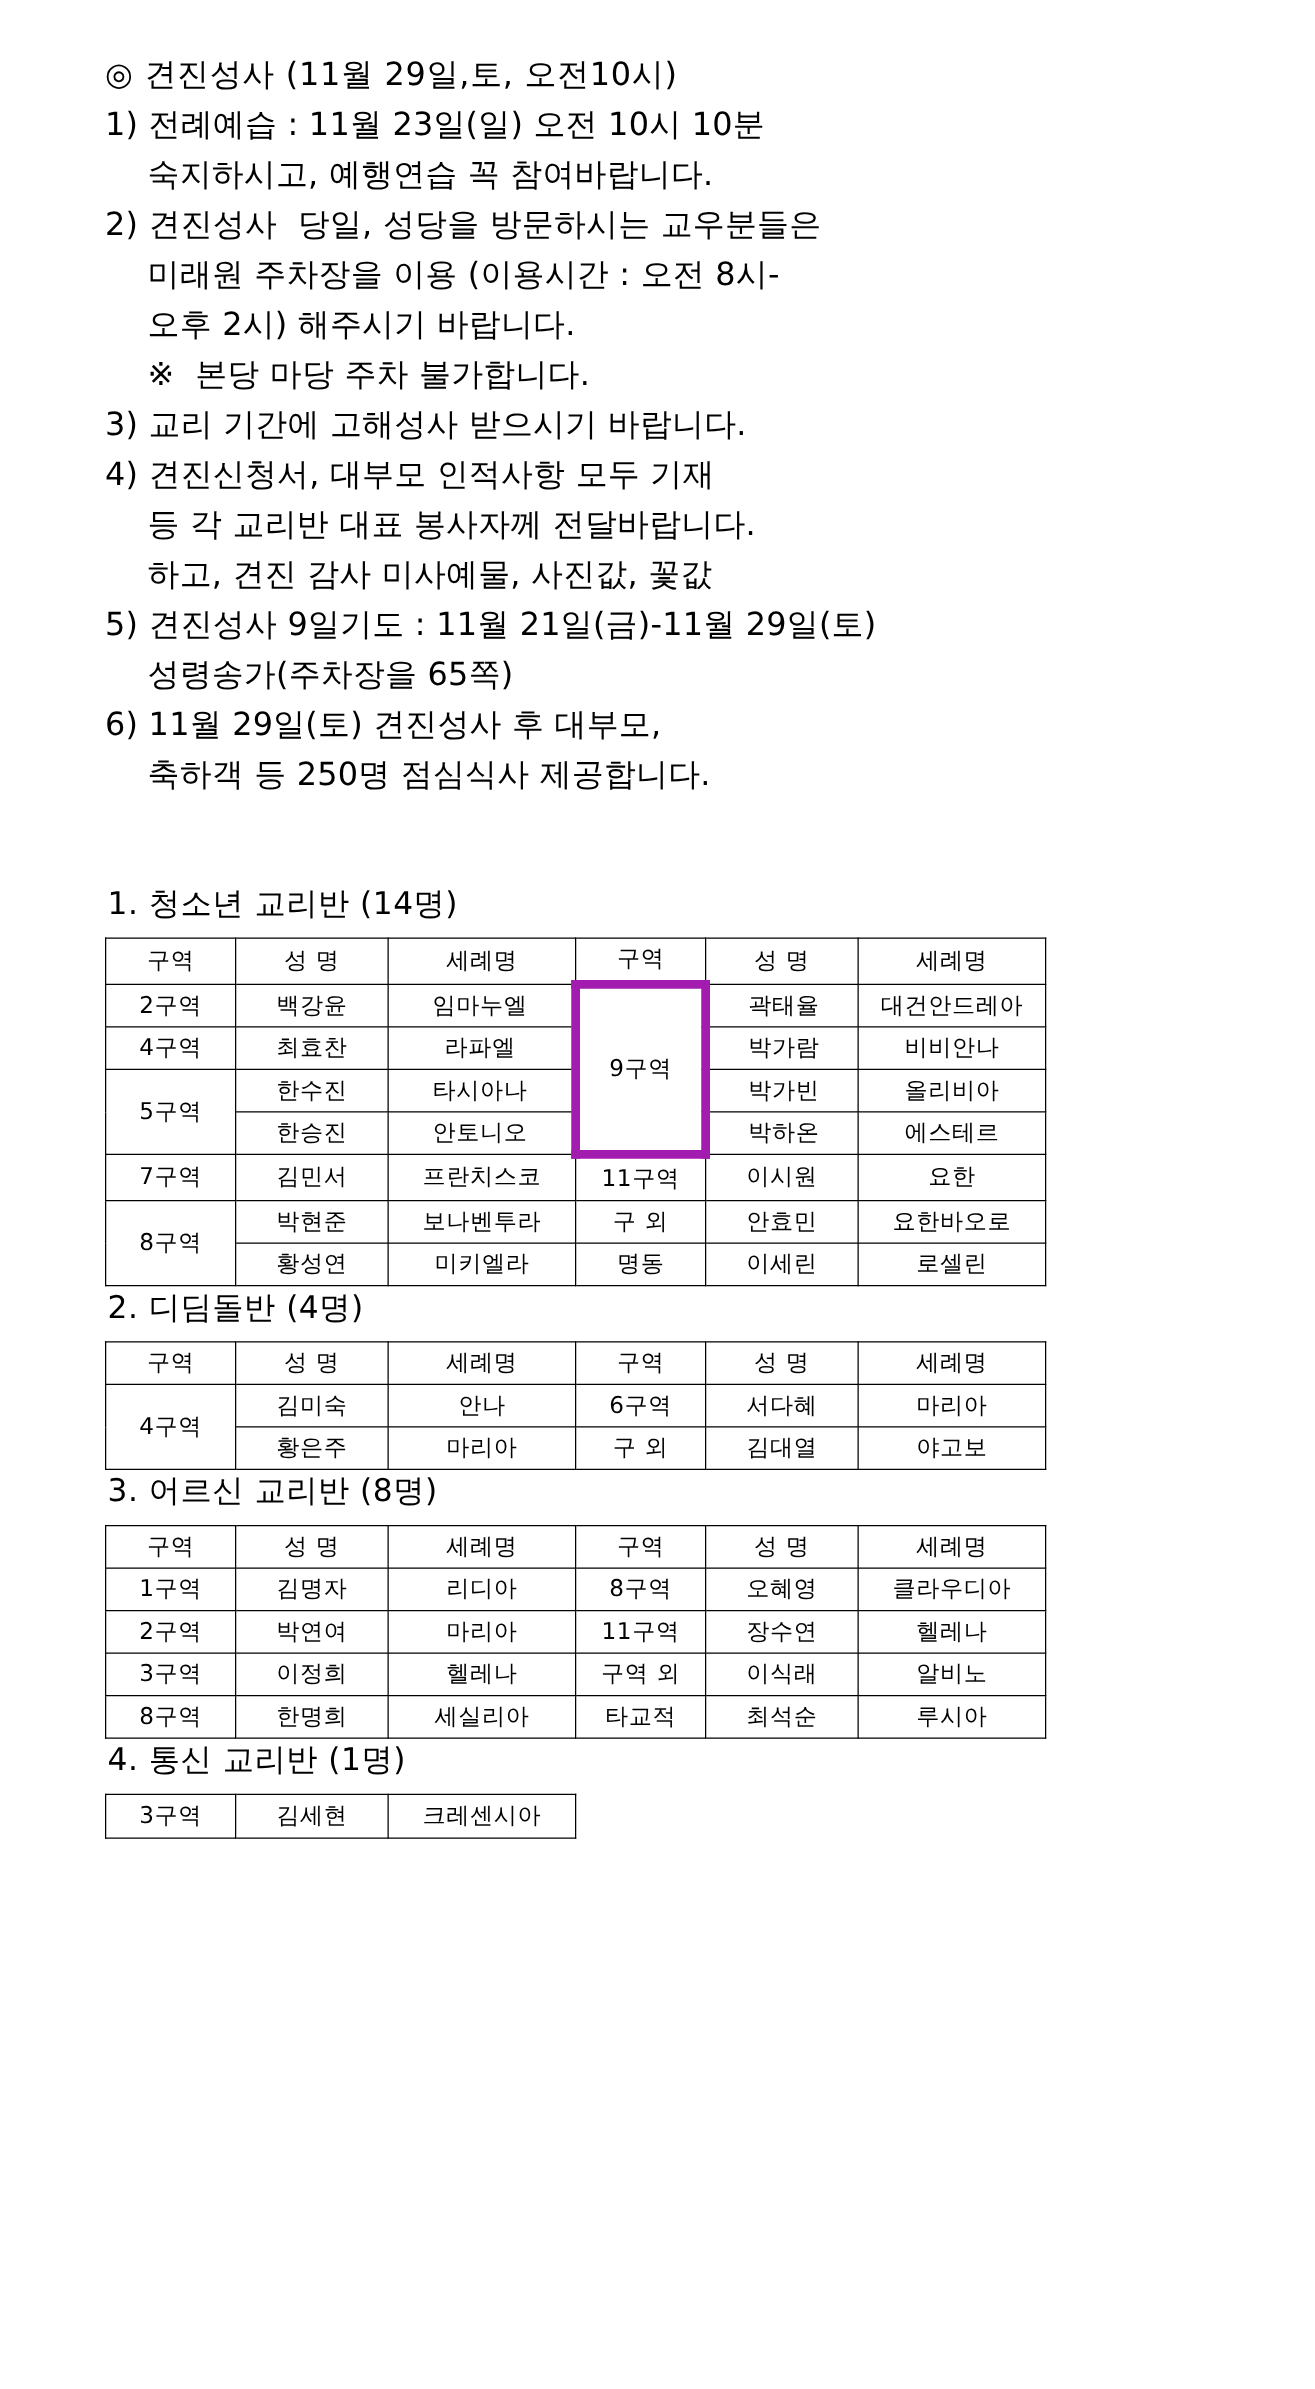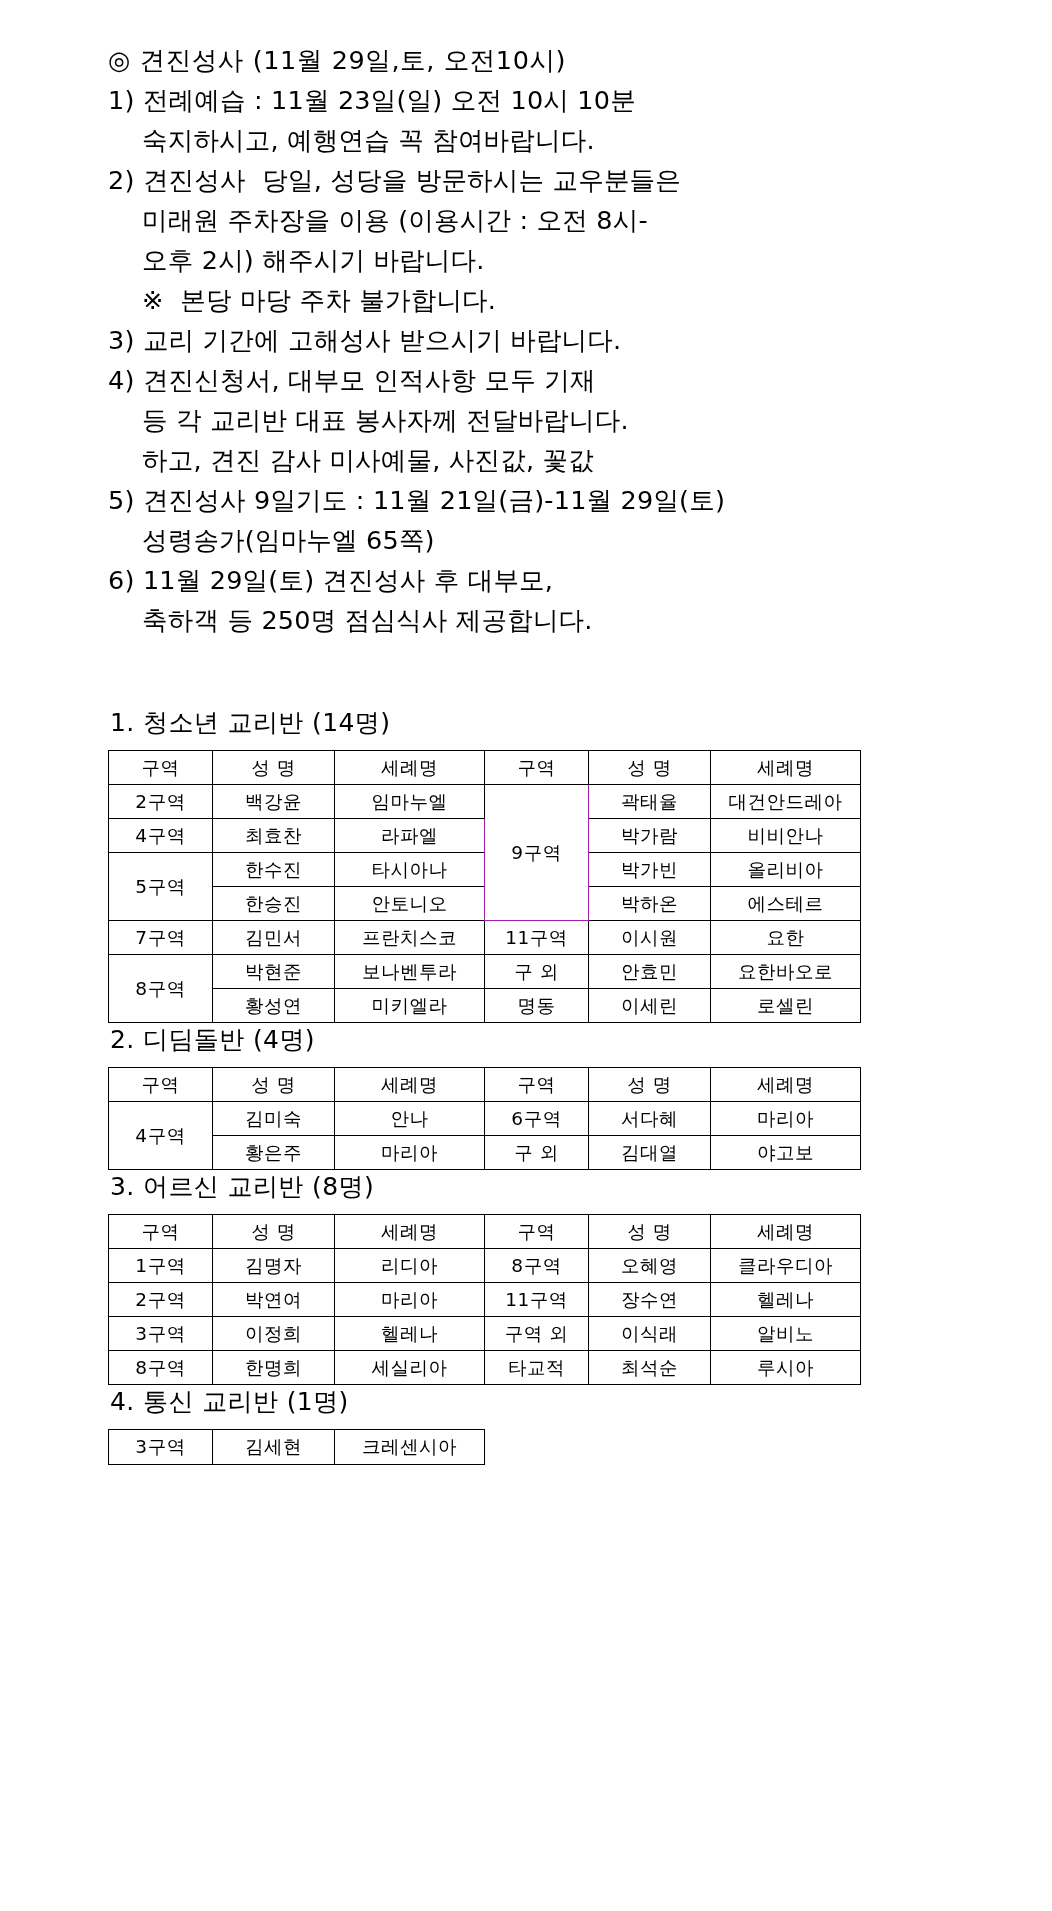--- a/index.html
+++ b/index.html
@@ -11,21 +11,21 @@
     width: 1052px;
     min-height: 1911px;
     font-family: "DejaVu Sans", "Liberation Sans", sans-serif;
     color: #000000;
     -webkit-font-smoothing: antialiased;
   }
   .page {
     width: 1052px;
     min-height: 1911px;
     box-sizing: border-box;
-    padding: 40px 60px 20px 108px;
+    padding: 40px 60px 20px 84px;
     position: relative;
   }
 
   
   .notice {
     font-size: 25.5px;
     line-height: 40px;
     letter-spacing: 0.2px;
   }
   .notice-line {
@@ -64,21 +64,21 @@
     line-height: 22px;
     height: 33px;
     padding: 0 2px;
     letter-spacing: 0.5px;
     white-space: nowrap;
   }
   table.roster td.hdr {
     font-size: 18.5px;
   }
   table.roster td.empty {
-    border: 1px solid #a21caf;
+    border: 7px solid #a21caf;
   }
   .w-zone   { width: 104px; }
   .w-name   { width: 122px; }
   .w-chr    { width: 150px; }
 
   table.solo td { height: 34px; }
 </style>
 </head>
 <body>
 
@@ -90,21 +90,21 @@
     <span class="notice-line indent-1">숙지하시고, 예행연습 꼭 참여바랍니다.</span>
     <span class="notice-line">2) 견진성사  당일, 성당을 방문하시는 교우분들은</span>
     <span class="notice-line indent-1">미래원 주차장을 이용 (이용시간 : 오전 8시-</span>
     <span class="notice-line indent-1">오후 2시) 해주시기 바랍니다.</span>
     <span class="notice-line indent-1">※  본당 마당 주차 불가합니다.</span>
     <span class="notice-line">3) 교리 기간에 고해성사 받으시기 바랍니다.</span>
     <span class="notice-line">4) 견진신청서, 대부모 인적사항 모두 기재</span>
     <span class="notice-line indent-1">등 각 교리반 대표 봉사자께 전달바랍니다.</span>
     <span class="notice-line indent-1">하고, 견진 감사 미사예물, 사진값, 꽃값</span>
     <span class="notice-line">5) 견진성사 9일기도 : 11월 21일(금)-11월 29일(토)</span>
-    <span class="notice-line indent-1">성령송가(임마누엘 65쪽)</span>
+    <span class="notice-line indent-1">성령송가(주차장을 65쪽)</span>
     <span class="notice-line">6) 11월 29일(토) 견진성사 후 대부모,</span>
     <span class="notice-line indent-1">축하객 등 250명 점심식사 제공합니다.</span>
   </div>
 
   <div class="spacer-after-notice"></div>
 
   <div class="section">
     <div class="section-title">1. 청소년 교리반 (14명)</div>
     <table class="roster">
       <colgroup>

